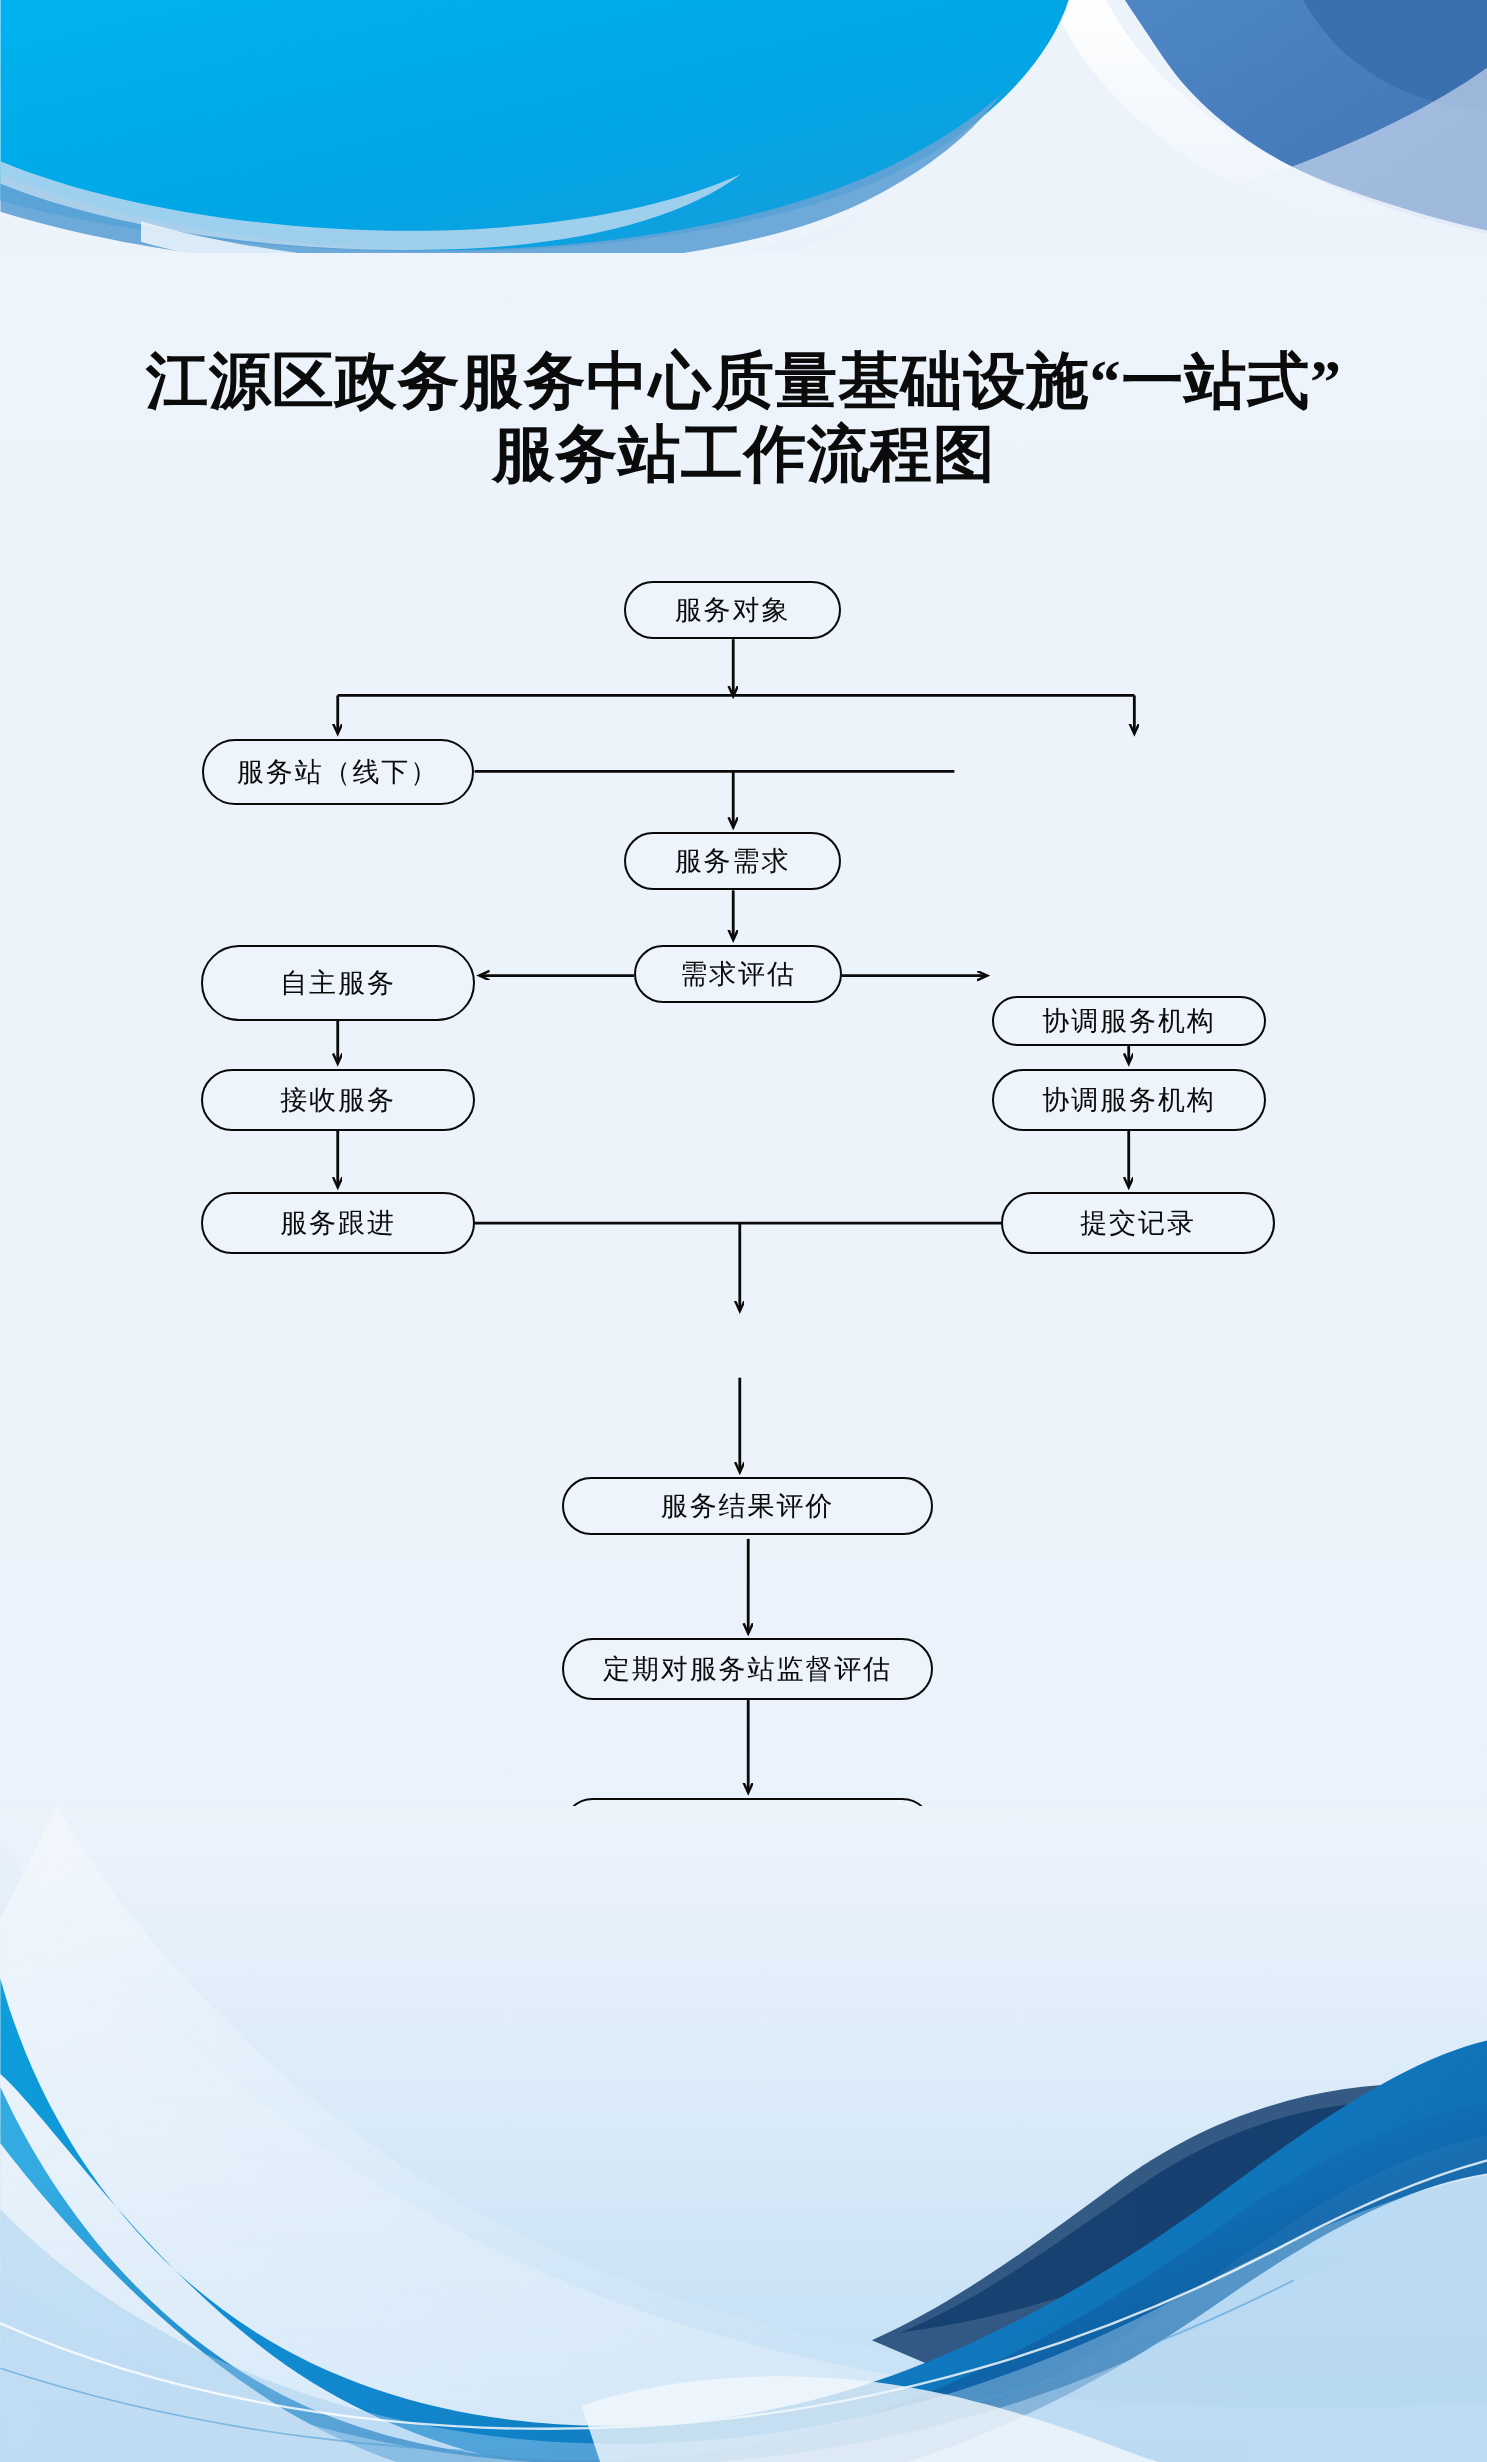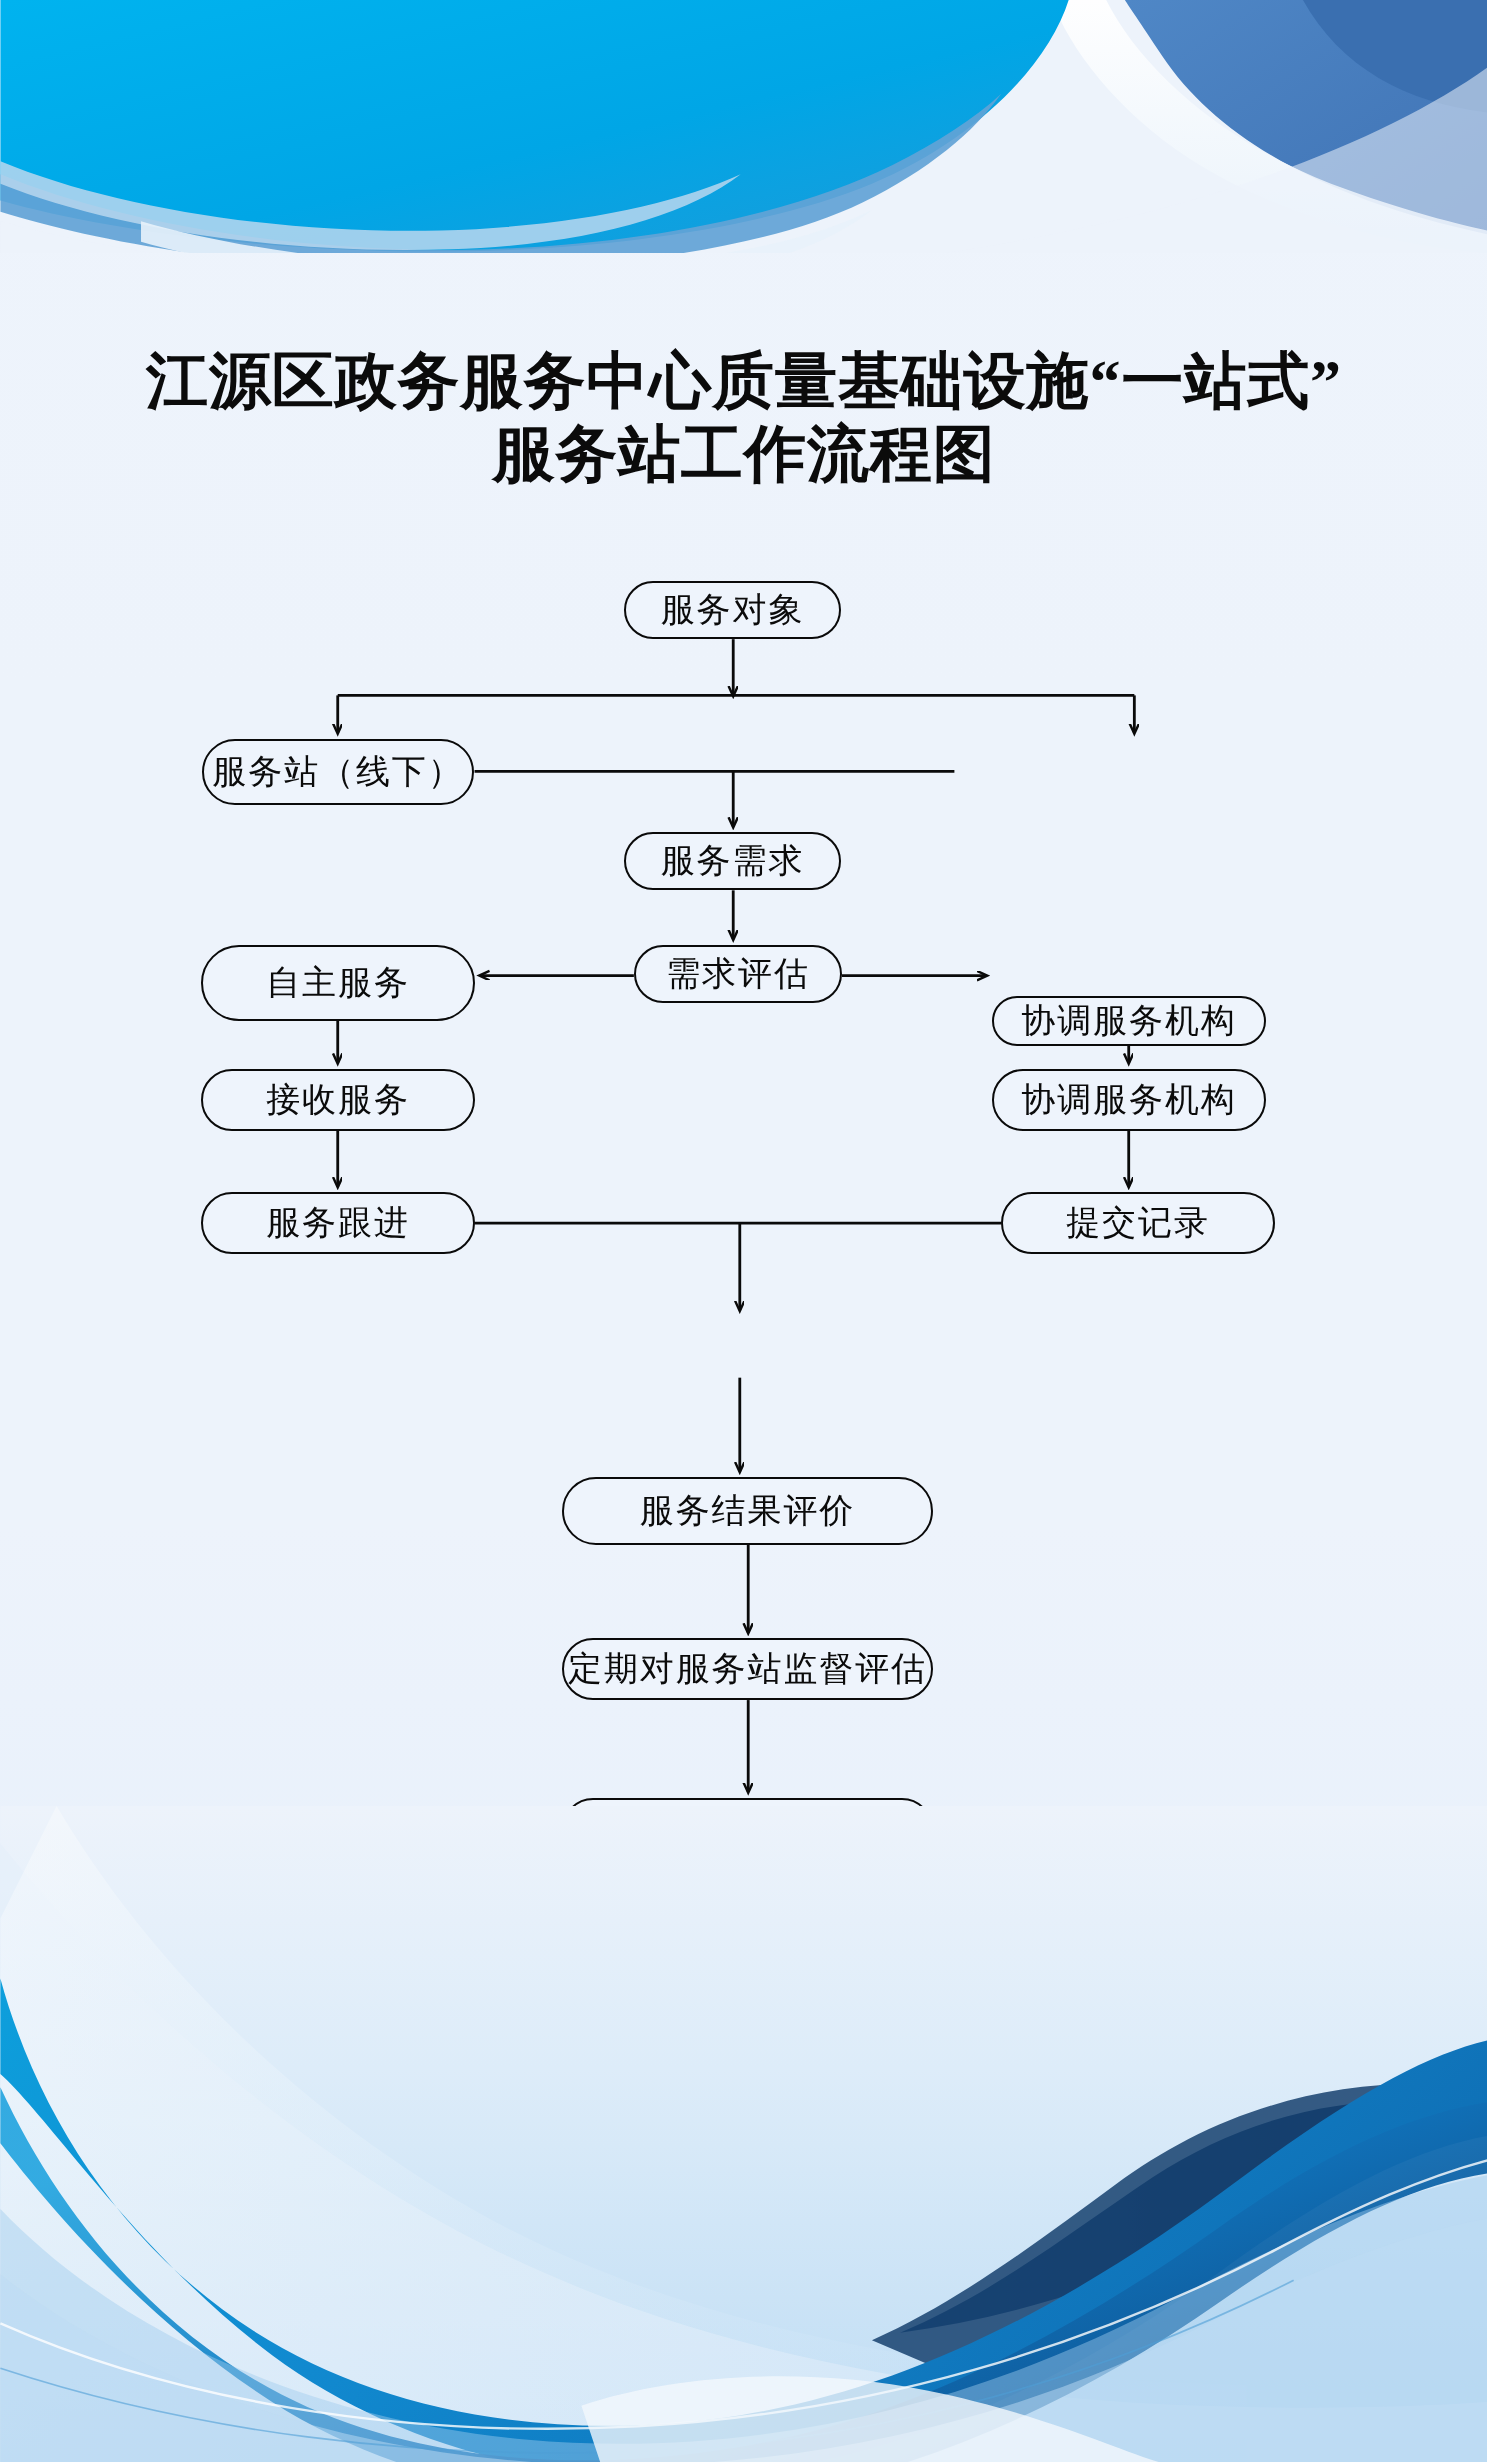--- a/index.html
+++ b/index.html
@@ -73,21 +73,21 @@
     position: absolute;
     box-sizing: border-box;
     border: 2.8px solid #0a0a0a;
     border-radius: 41px;
     background: #eef4fc;
     display: flex;
     align-items: center;
     justify-content: center;
     color: #0b0b0b;
     font-family: "Liberation Serif", "DejaVu Serif", serif;
-    font-size: 34px;
+    font-size: 27px;
     letter-spacing: 1.9px;
     white-space: nowrap;
   }
 </style>
 </head>
 <body>
 
 <div id="poster">
 
   <div class="deco-header">
@@ -197,21 +197,21 @@
 
     <div class="node" style="left:201px;  top:1069px; width:274px; height:62px;">接收服务</div>
 
     <div class="node" style="left:992px; top:1069px; width:274px; height:62px;">协调服务机构</div>
 
     <div class="node" style="left:201px;  top:1192px; width:274px; height:62px;">服务跟进</div>
 
     <div class="node" style="left:1001px; top:1192px; width:274px; height:62px;">提交记录</div>
 
 
-    <div class="node" style="left:562px;  top:1477px; width:371px; height:68px;text-align:center;">服务结果评价</div>
+    <div class="node" style="left:562px;  top:1477px; width:371px; height:58px;text-align:center;">服务结果评价</div>
 
     <div class="node" style="left:562px;  top:1638px; width:371px; height:62px;">定期对服务站监督评估</div>
 
     <div class="node" style="left:562px;  top:1798px; width:371px; height:62px;">接受服务评估</div>
   </div>
 
   <div class="deco-footer">
     <svg width="1488" height="656" viewBox="0 0 1587 700" xmlns="http://www.w3.org/2000/svg">
       <defs>
         <linearGradient id="fbg" x1="0" y1="0" x2="0" y2="1">

